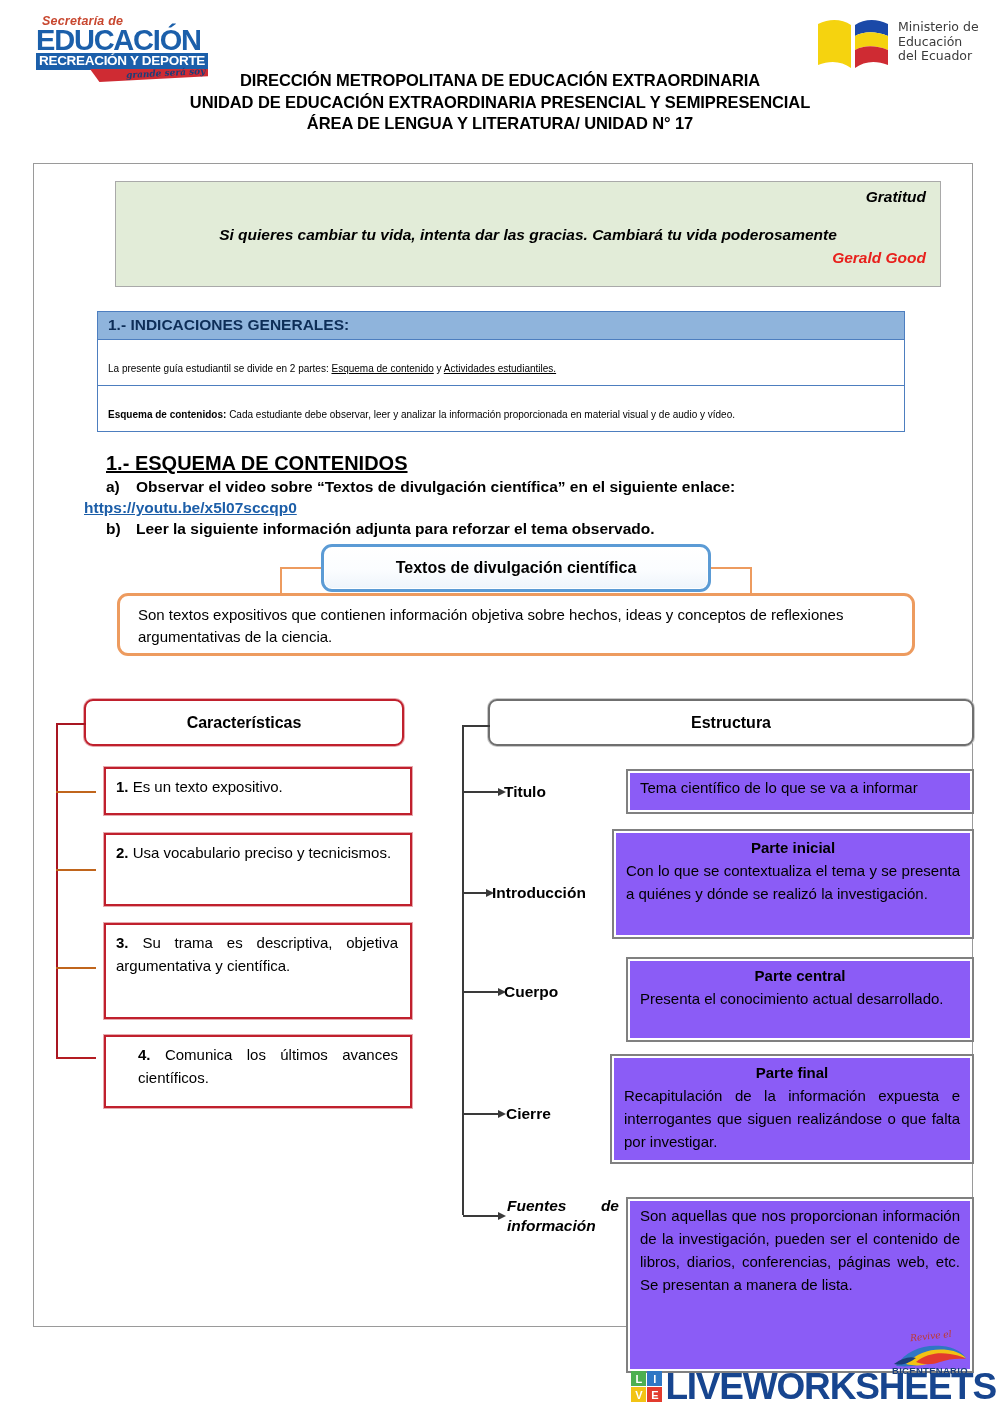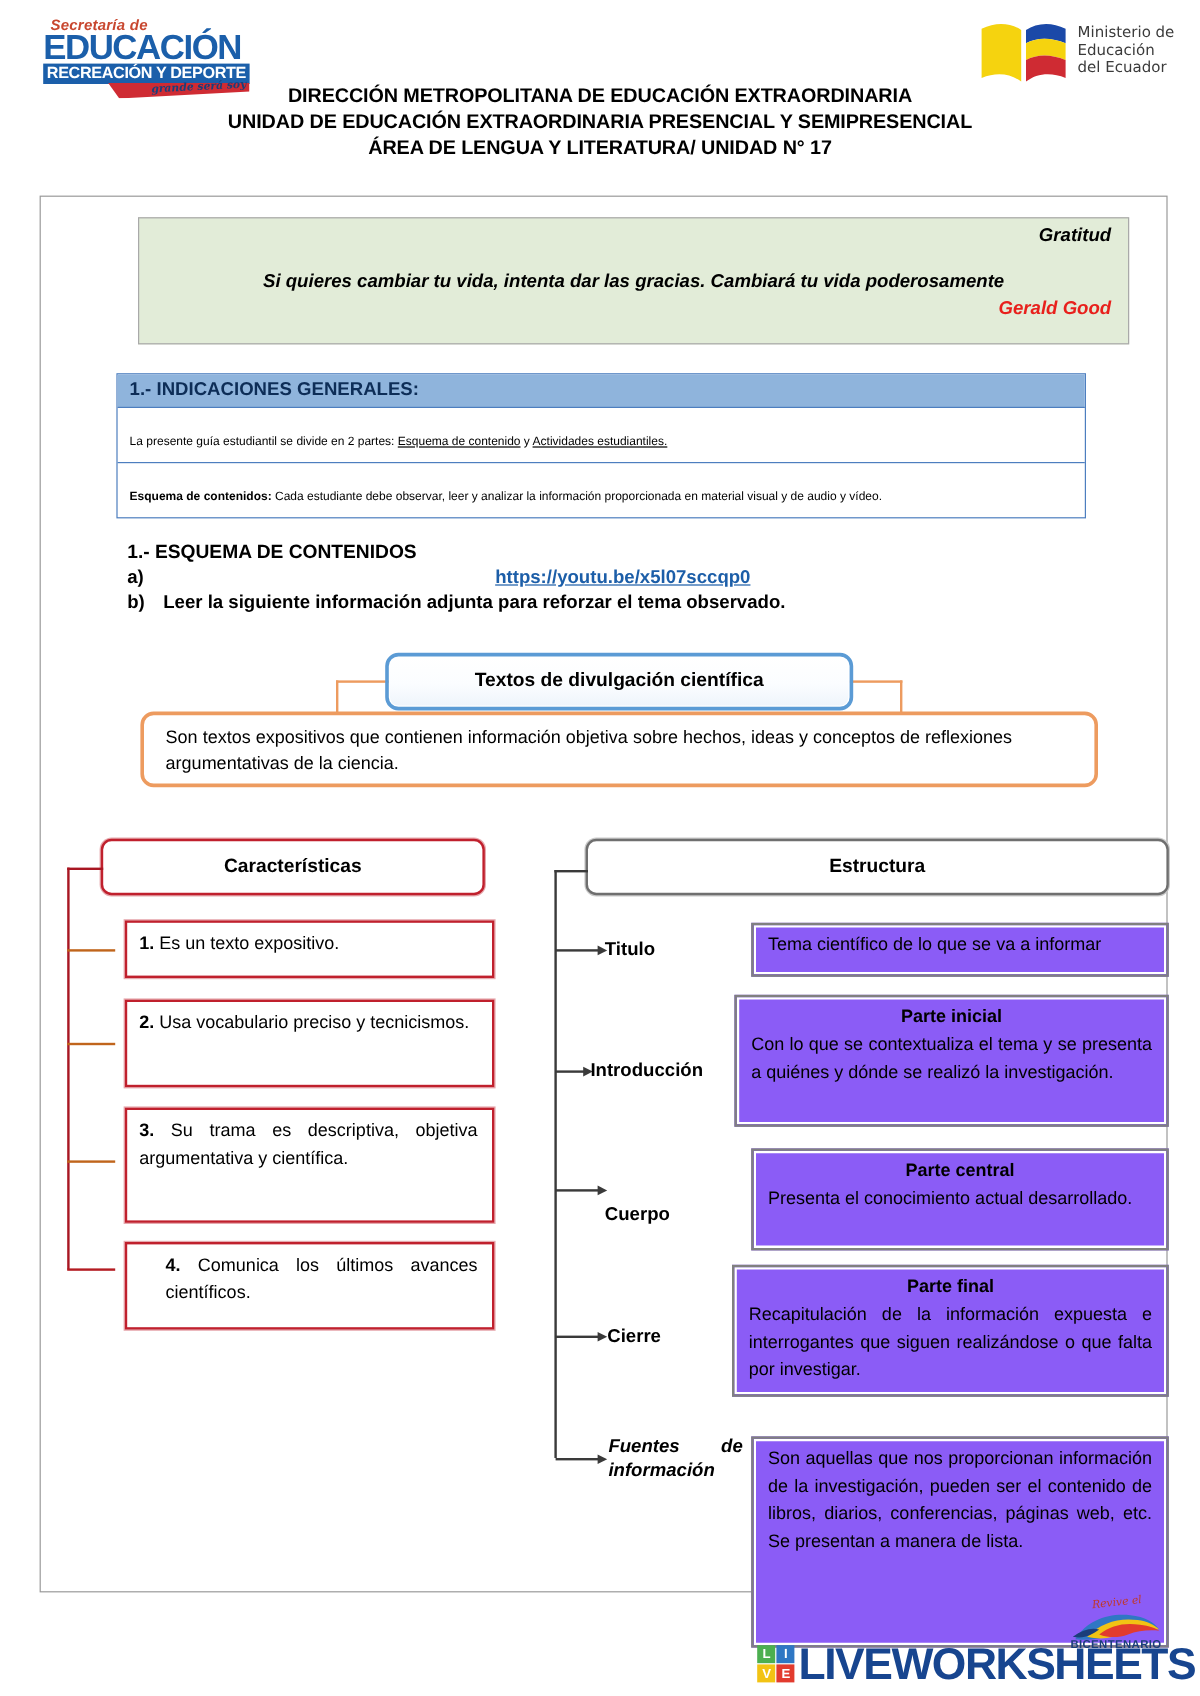--- a/index.html
+++ b/index.html
@@ -97,25 +97,25 @@
   #indic .irow {
     padding:18px 10px 6px 10px; font-size:10px; line-height:21px;
     text-align:justify;
   }
   #indic .irow.sep { border-top:1px solid #4d7ebf; }
   .u { text-decoration:underline; }
   .b { font-weight:bold; }
 
   
   #sec1 { position:absolute; left:40px; top:288px; width:880px; }
-  #sec1 .s-title { font-size:16px; font-weight:bold; padding-left:32px; }
+  #sec1 .s-title { font-size:20px; font-weight:bold; padding-left:32px;text-decoration:underline; }
   #sec1 .s-item { font-size:15.5px; font-weight:bold; margin-top:3px; position:relative; padding-left:62px; }
   #sec1 .s-item .mk { position:absolute; left:32px; top:0; font-weight:bold; }
   #sec1 .s-link {
-    text-align:center; margin-top:3px; padding-left:10px;
+    text-align:left; margin-top:3px; padding-left:10px;
     font-size:15.5px; font-weight:bold; color:#1c5ea8;
     text-decoration:underline;
   }
 
   
   #concept { position:absolute; left:0; top:378px; width:940px; height:115px; }
   #titlebox {
     position:absolute; left:287px; top:2px; width:390px; height:48px;
     border:3px solid #5b9bd5; border-radius:11px;
     background:linear-gradient(180deg,#ffffff 0%,#fbfdff 55%,#eef4fb 100%);
@@ -255,20 +255,21 @@
     </div>
     <div class="irow sep">
       <span class="b">Esquema de contenidos:</span><span> Cada estudiante debe observar, leer y analizar la información proporcionada en material visual y de audio y vídeo.</span>
     </div>
   </div>
 
   <div id="sec1">
     <div class="s-title">1.- ESQUEMA DE CONTENIDOS</div>
     <div class="s-item">
       <span class="mk">a)</span>
+      <span>Observar el video sobre “Textos de divulgación científica” en el siguiente enlace:</span>
     </div>
     <div class="s-link">https://youtu.be/x5l07sccqp0</div>
     <div class="s-item">
       <span class="mk">b)</span>
       <span>Leer la siguiente información adjunta para reforzar el tema observado.</span>
     </div>
   </div>
 
   <div id="concept">
 
@@ -330,21 +331,21 @@
       <div class="gspine" style="left:8px; top:26px; width:28px; height:2px;"></div>
 
       <div class="garrow" style="left:9px; top:92px; width:36px;"></div>
       <div class="garrow" style="left:9px; top:193px; width:24px;"></div>
       <div class="garrow" style="left:9px; top:292px; width:36px;"></div>
       <div class="garrow" style="left:9px; top:414px; width:36px;"></div>
       <div class="garrow" style="left:9px; top:516px; width:36px;"></div>
 
       <div class="rlabel" style="left:50px; top:83px;">Titulo</div>
       <div class="rlabel" style="left:38px; top:184px;">Introducción</div>
-      <div class="rlabel" style="left:50px; top:283px;margin-top:21px;">Cuerpo</div>
+      <div class="rlabel" style="left:50px; top:283px;">Cuerpo</div>
       <div class="rlabel" style="left:52px; top:405px;">Cierre</div>
       <div class="rlabel" style="left:53px; top:497px; width:112px; text-align:justify;font-style:italic;">Fuentes de información</div>
 
       <div class="greybox" style="left:172px; top:70px; width:348px; height:45px;">
         <span>Tema científico de lo que se va a informar</span>
       </div>
 
       <div class="greybox" style="left:158px; top:130px; width:362px; height:110px;">
         <span class="ttl">Parte inicial</span>
         <span>Con lo que se contextualiza el tema y se presenta a quiénes y dónde se realizó la investigación.</span>

